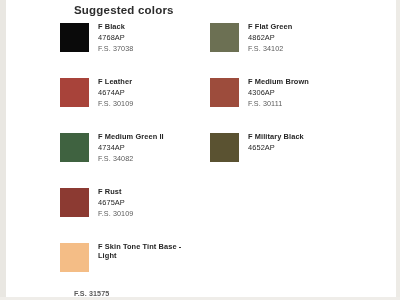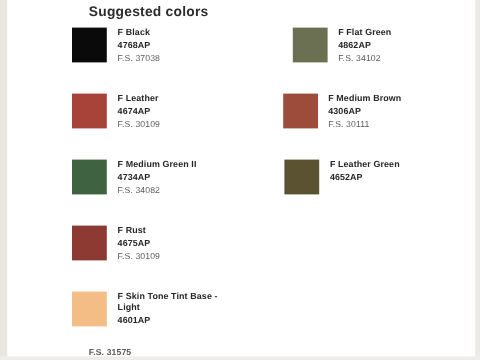--- a/index.html
+++ b/index.html
@@ -66,21 +66,20 @@
     height: 55px;
   }
   .cell {
     display: flex;
     width: 150px;
     box-sizing: border-box;
   }
   .cell.right {
     margin-left: 0px;
     padding-left: 0px;
-    justify-content: center;
   }
   .swatch {
     width: 29px;
     height: 29px;
     flex: 0 0 29px;
     margin-top: 1px;
   }
   .info {
     margin-left: 9px;
     padding-top: 0px;
@@ -88,21 +87,21 @@
   }
   .cname {
     font-size: 7.4px;
     font-weight: bold;
     color: #262626;
     letter-spacing: 0.1px;
     white-space: nowrap;
   }
   .ccode {
     font-size: 7.4px;
-    font-weight: bold;
+    font-weight: normal;
     color: #262626;
     letter-spacing: 0.1px;
     margin-top: 2px;
   }
   .cfs {
     font-size: 7.2px;
     font-weight: normal;
     color: #5a5a5a;
     letter-spacing: 0.1px;
     margin-top: 3px;
@@ -168,21 +167,21 @@
         <div class="swatch" style="background: rgb(63, 98, 64);"></div>
         <div class="info">
           <div class="cname">F Medium Green II</div>
           <div class="ccode">4734AP</div>
           <div class="cfs">F.S. 34082</div>
         </div>
       </div>
       <div class="cell right">
         <div class="swatch" style="background: rgb(90, 82, 49);"></div>
         <div class="info">
-          <div class="cname">F Leather Green</div>
+          <div class="cname">F Military Black</div>
           <div class="ccode">4652AP</div>
         </div>
       </div>
     </div>
 
     <div class="row">
       <div class="cell">
         <div class="swatch" style="background: rgb(140, 58, 50);"></div>
         <div class="info">
           <div class="cname">F Rust</div>
@@ -190,20 +189,19 @@
           <div class="cfs">F.S. 30109</div>
         </div>
       </div>
     </div>
 
     <div class="row">
       <div class="cell">
         <div class="swatch" style="background: rgb(244, 189, 134);"></div>
         <div class="info">
           <div class="cname wrap">F Skin Tone Tint Base - Light</div>
-          <div class="ccode">4601AP</div>
           <div class="cfs" style="position:absolute; left:14px; top:265px;font-weight:bold;">F.S. 31575</div>
         </div>
       </div>
     </div>
 
   </div>
 </div>
 
 </body></html>

